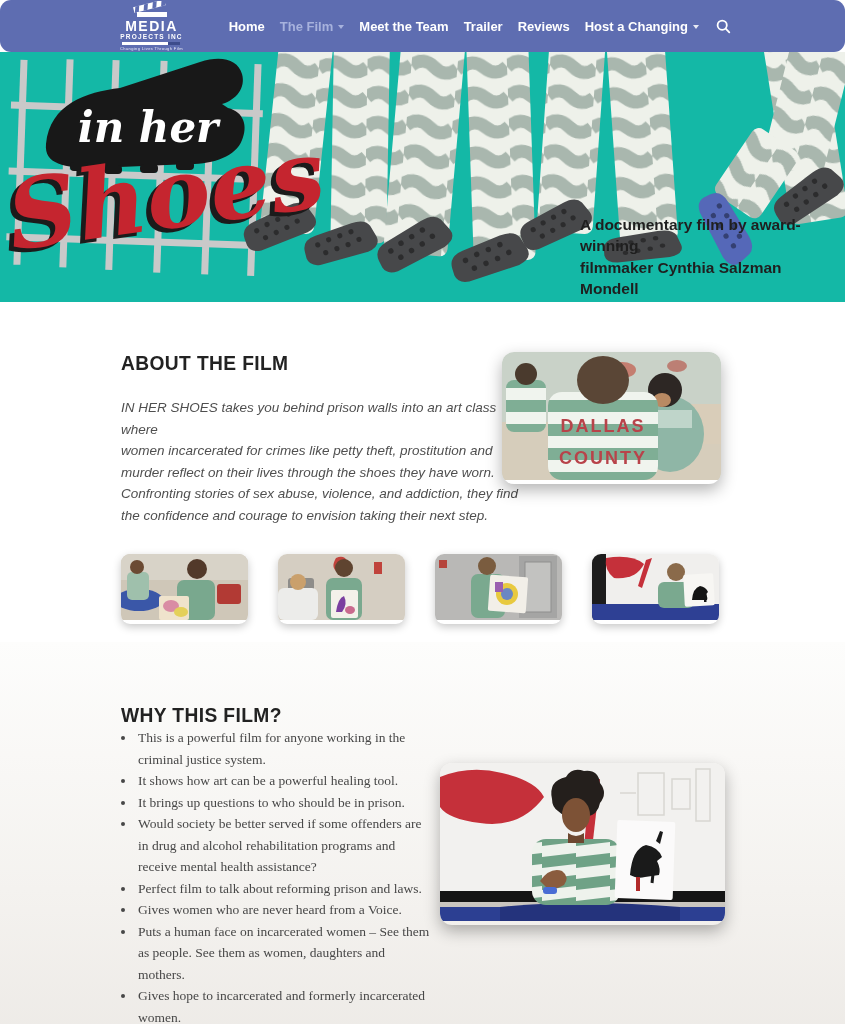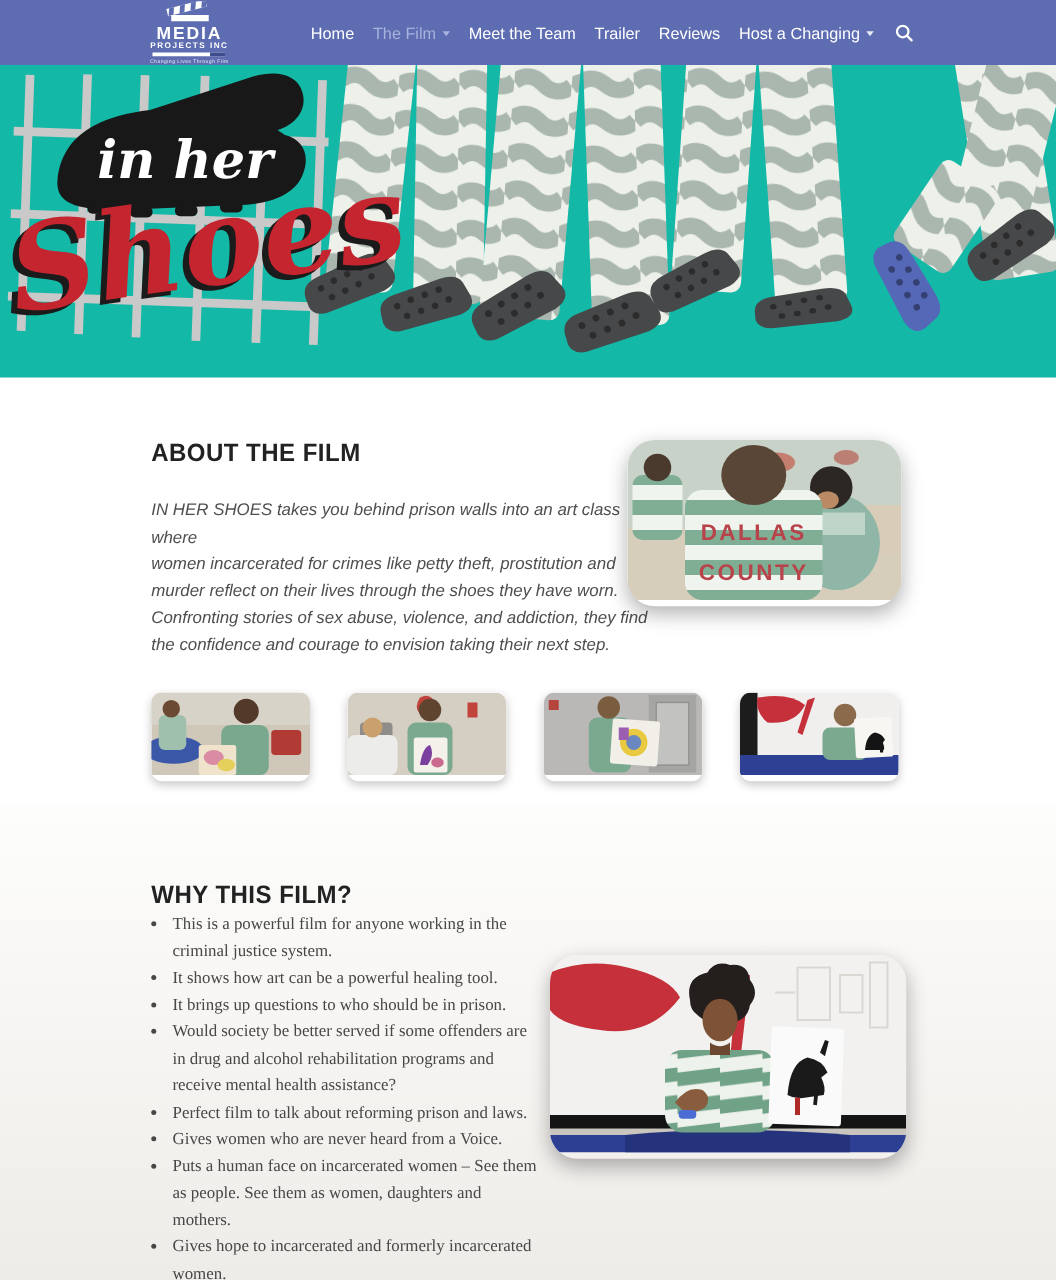--- a/index.html
+++ b/index.html
@@ -6,31 +6,31 @@
   html,body { background:#ffffff; }
   body {
     width:845px; height:1024px; overflow:hidden; position:relative;
     font-family:"Liberation Sans", sans-serif; color:#4f4f4f;
   }
   .container { width:604px; margin-left:121px;margin-top:36px; }
 
   
   .site-header {
     height:52px; background:#5e6db1; display:flex; align-items:center;
-    justify-content:space-between; padding:0 112px 0 120px; position:relative; z-index:5;
+    justify-content:space-between; padding:0 112px 0 120px; position:relative; z-index:5;border-radius:11px;
   }
   .logo { display:flex; flex-direction:column; align-items:center; cursor:pointer; line-height:1; }
   .logo-title { color:#fff; font-weight:700; font-size:14px; letter-spacing:1.5px; margin-top:1px; }
   .logo-sub { color:#fff; font-weight:700; font-size:6.5px; letter-spacing:1.2px; margin-top:1px; }
   .logo-bar { width:58px; height:3px; background:#fff; margin-top:2px; position:relative; }
   .logo-bar::after { content:""; position:absolute; right:0; top:0; width:12px; height:3px; background:#3d4c8c; }
   .logo-tagline { color:#e8ebf7; font-size:4px; letter-spacing:.4px; margin-top:2px; }
   .main-nav { display:flex; align-items:center; gap:15px; }
   .nav-item {
-    color:#ffffff; font-size:13px; font-weight:400; text-decoration:none;
+    color:#ffffff; font-size:13px; font-weight:700; text-decoration:none;
     display:flex; align-items:center; gap:5px; cursor:pointer; white-space:nowrap;
   }
   .nav-item.active { color:#a7b2dd; }
   .chev { width:0; height:0; border-left:3.5px solid transparent; border-right:3.5px solid transparent;
     border-top:4px solid rgba(255,255,255,.85); margin-top:2px; }
   .nav-item.active .chev { border-top-color:#a7b2dd; }
   .search-btn { background:none; border:none; cursor:pointer; display:flex; padding:2px; }
 
   
   .hero { position:relative; height:250px; background:#14b8a6; }
@@ -43,21 +43,21 @@
   
   .section-about { padding-top:14px; }
   .row { display:flex; align-items:flex-start; }
   .h2 {
     font-size:20px; font-weight:800; color:#222; letter-spacing:.4px;
     transform:scaleX(.96); transform-origin:left; white-space:nowrap;
   }
   .about-text { width:385px; }
   .about-text .h2 { margin-bottom:22px; }
   .para { font-size:13.5px; line-height:21.5px; color:#4f4f4f; white-space:pre-line; width:400px;font-style:italic; }
-  .photo-card { border-radius:22px; box-shadow:0 6px 16px rgba(0,0,0,.3); overflow:hidden; flex-shrink:0; }
+  .photo-card { border-radius:12px; box-shadow:0 6px 16px rgba(0,0,0,.3); overflow:hidden; flex-shrink:0; }
   .about-photo { margin-left:-4px; }
 
   .thumb-row { display:flex; gap:30px; margin-top:28px; }
   .thumb { border-radius:9px; overflow:hidden; box-shadow:0 3px 8px rgba(0,0,0,.22); cursor:pointer; flex-shrink:0; }
 
   .section-why {
     margin-top:18px; padding:26px 0 64px;
     background:linear-gradient(180deg,#fdfdfc 0%,#f4f2ef 55%,#ebe8e4 100%);
   }
   .why-left { width:318px; }
@@ -180,20 +180,22 @@
         <rect x="140" y="112" width="18" height="9" rx="4"></rect>
           <rect x="176" y="109" width="18" height="9" rx="4"></rect>
       </g>
     </g>
     <text x="148" y="90" text-anchor="middle" fill="#ffffff" font-family="DejaVu Serif, serif" font-style="italic" font-weight="bold" font-size="42">in her</text>
     <g font-family="DejaVu Serif, serif" font-style="italic" font-weight="bold" font-size="96">
       <text transform="translate(8,202) rotate(-8)" fill="#1b1b1b">Shoes</text>
       <text transform="translate(13,198) rotate(-8)" fill="#c5252f">Shoes</text>
     </g>
   </svg>
+  <div class="hero-caption">A documentary film by award-winning
+filmmaker Cynthia Salzman Mondell</div>
 </section>
 
 <section class="section-about">
   <div class="container">
     <div class="row">
       <div class="about-text">
         <h2 class="h2">ABOUT THE FILM</h2>
         <p class="para">IN HER SHOES takes you behind prison walls into an art class where
 women incarcerated for crimes like petty theft, prostitution and
 murder reflect on their lives through the shoes they have worn.

